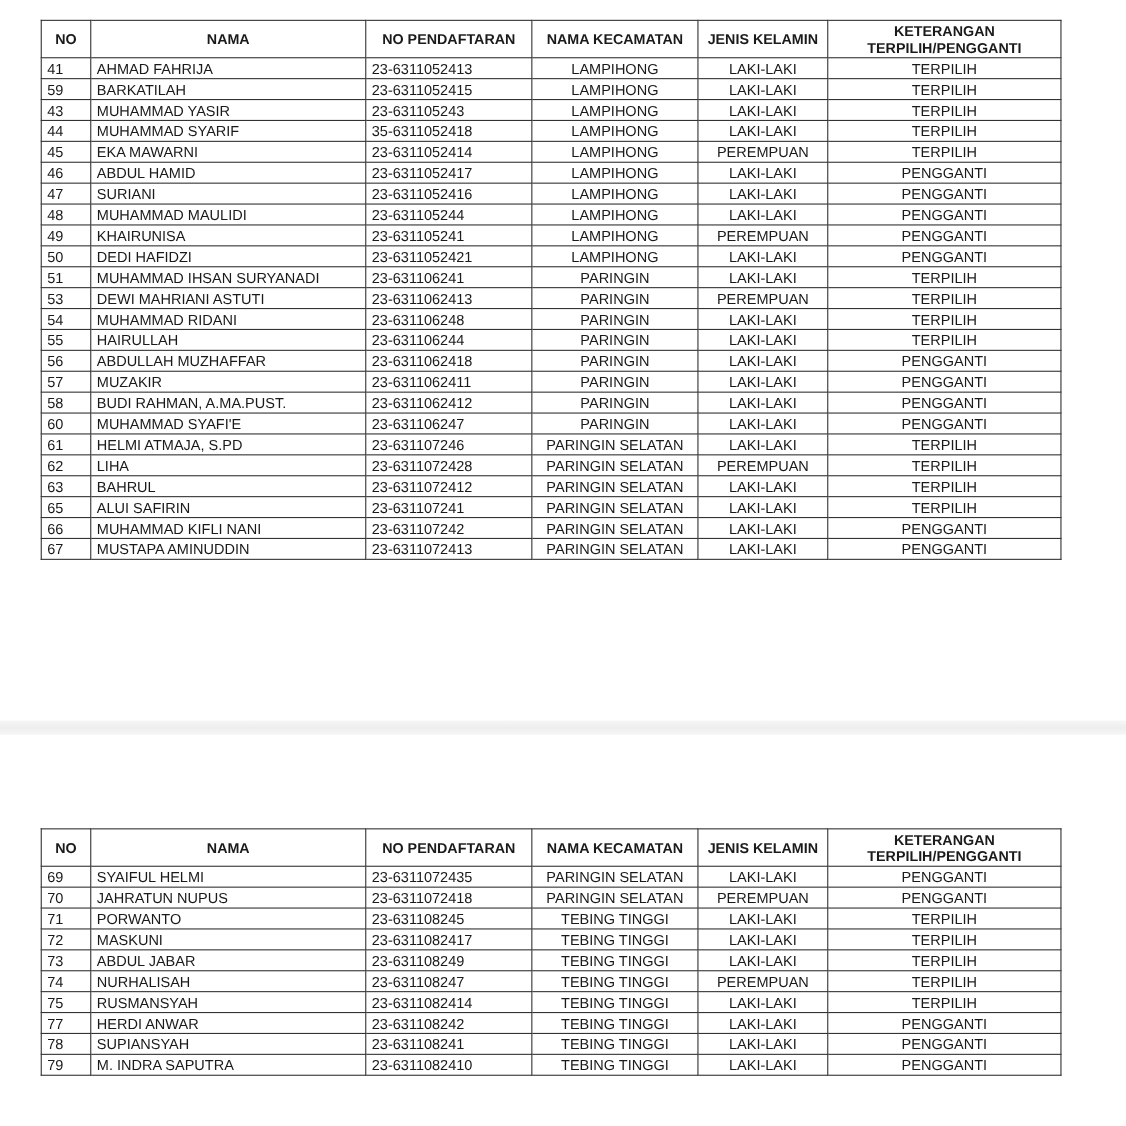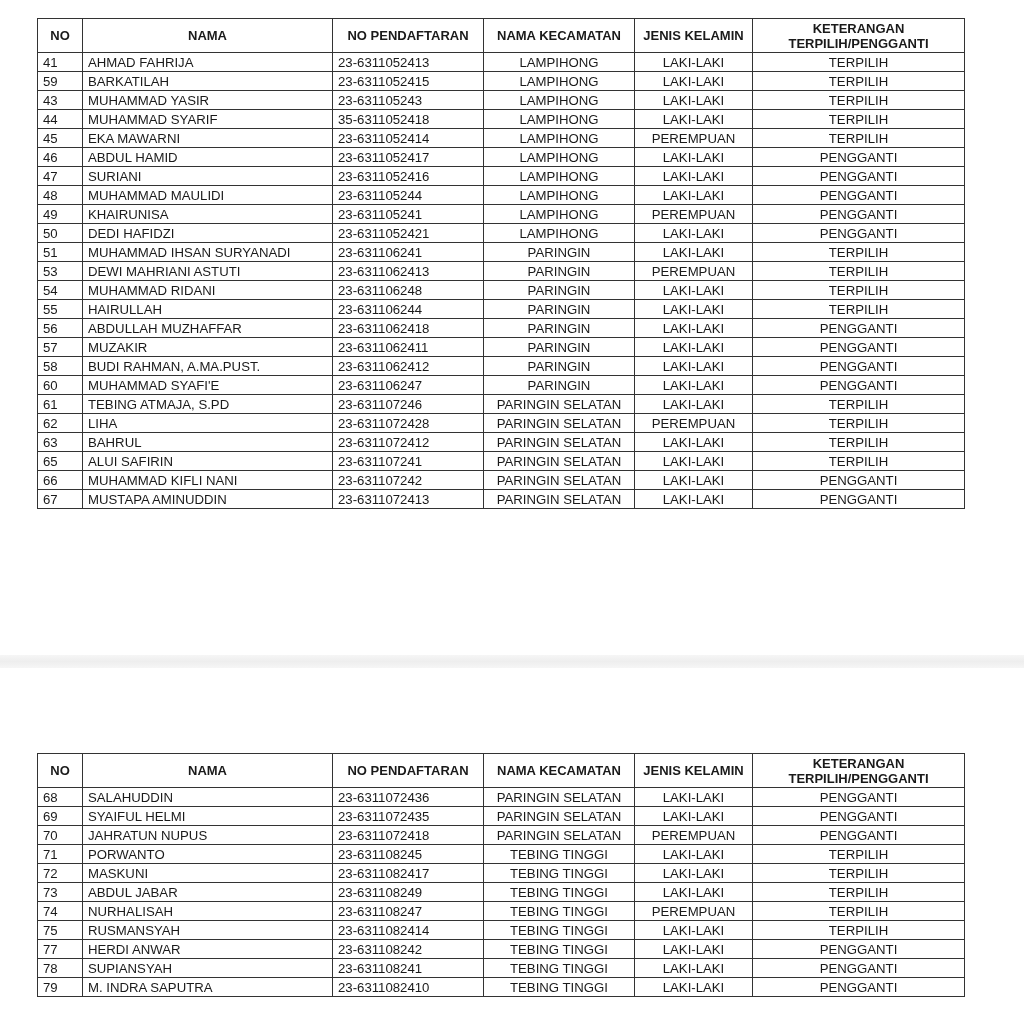--- a/index.html
+++ b/index.html
@@ -185,21 +185,21 @@
         <tr>
           <td class="l">60</td>
           <td class="l">MUHAMMAD SYAFI'E</td>
           <td class="l">23-631106247</td>
           <td class="c">PARINGIN</td>
           <td class="c">LAKI-LAKI</td>
           <td class="c">PENGGANTI</td>
         </tr>
         <tr>
           <td class="l">61</td>
-          <td class="l">TEBING ATMAJA, S.PD</td>
+          <td class="l">HELMI ATMAJA, S.PD</td>
           <td class="l">23-631107246</td>
           <td class="c">PARINGIN SELATAN</td>
           <td class="c">LAKI-LAKI</td>
           <td class="c">TERPILIH</td>
         </tr>
         <tr>
           <td class="l">62</td>
           <td class="l">LIHA</td>
           <td class="l">23-6311072428</td>
           <td class="c">PARINGIN SELATAN</td>
@@ -259,28 +259,20 @@
         <th>NO</th>
         <th>NAMA</th>
         <th>NO PENDAFTARAN</th>
         <th>NAMA KECAMATAN</th>
         <th>JENIS KELAMIN</th>
         <th><span>KETERANGAN</span><br><span>TERPILIH/PENGGANTI</span></th>
       </tr>
     </thead>
     <tbody>
         <tr>
-          <td class="l">68</td>
-          <td class="l">SALAHUDDIN</td>
-          <td class="l">23-6311072436</td>
-          <td class="c">PARINGIN SELATAN</td>
-          <td class="c">LAKI-LAKI</td>
-          <td class="c">PENGGANTI</td>
-        </tr>
-        <tr>
           <td class="l">69</td>
           <td class="l">SYAIFUL HELMI</td>
           <td class="l">23-6311072435</td>
           <td class="c">PARINGIN SELATAN</td>
           <td class="c">LAKI-LAKI</td>
           <td class="c">PENGGANTI</td>
         </tr>
         <tr>
           <td class="l">70</td>
           <td class="l">JAHRATUN NUPUS</td>

